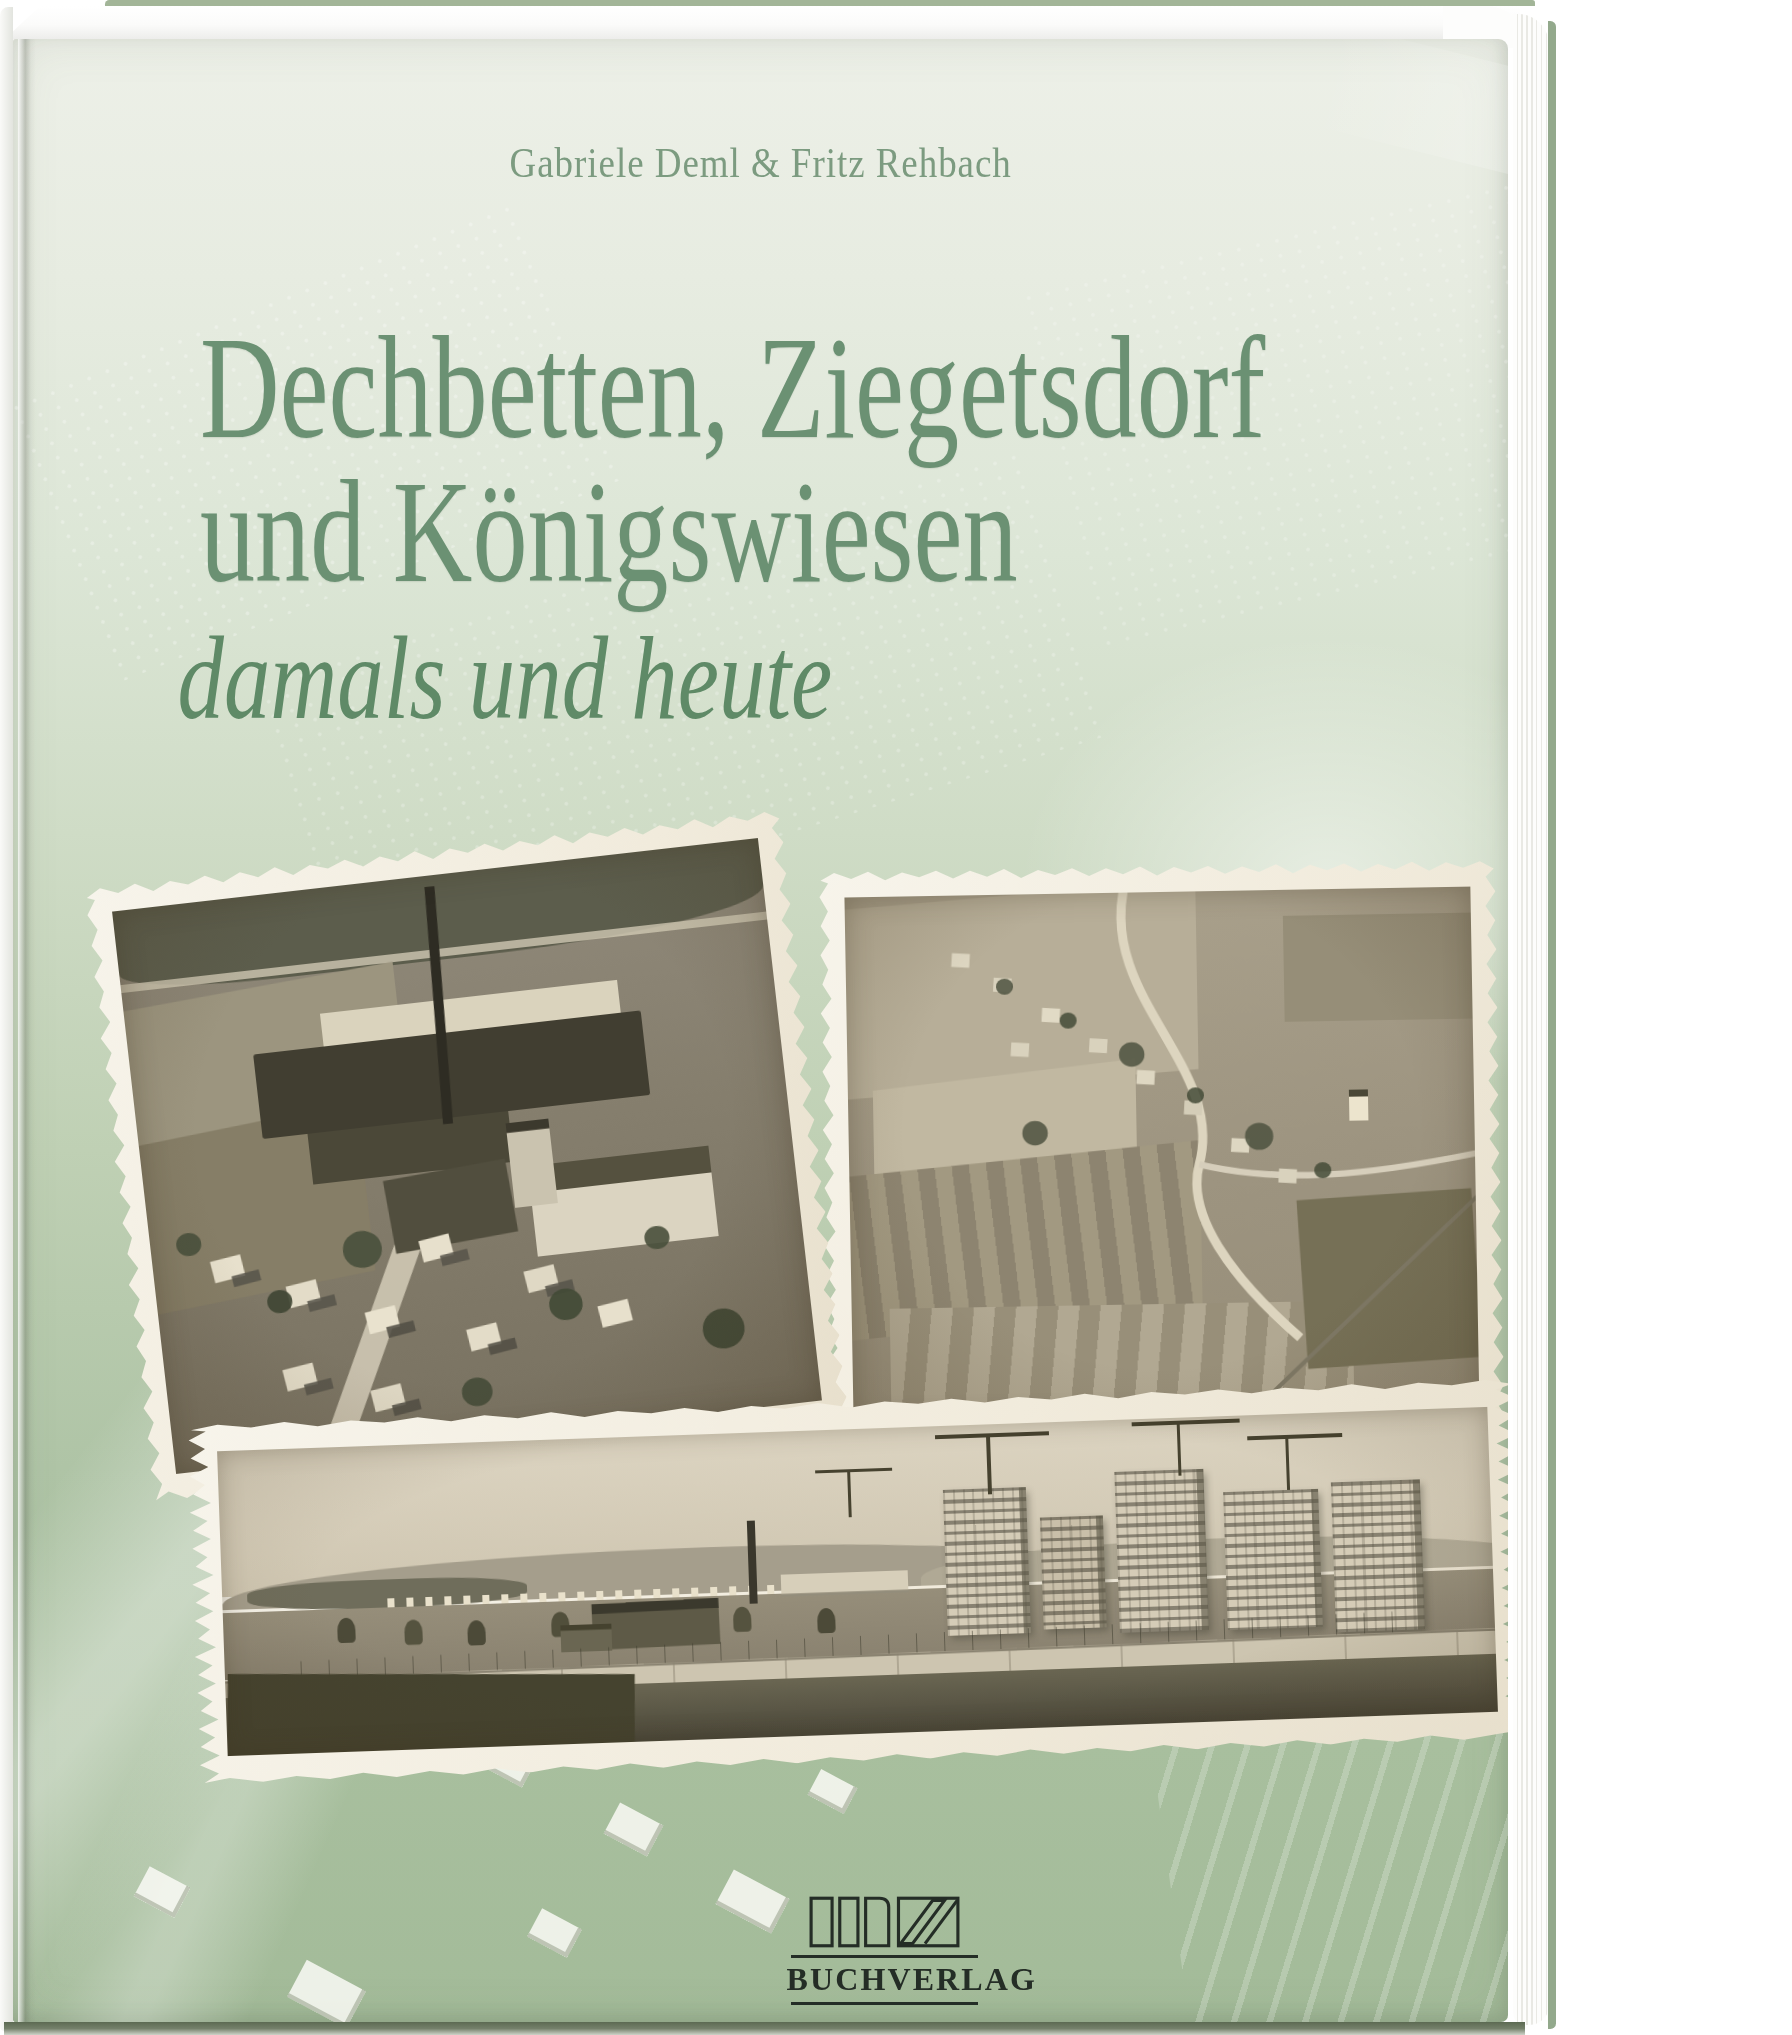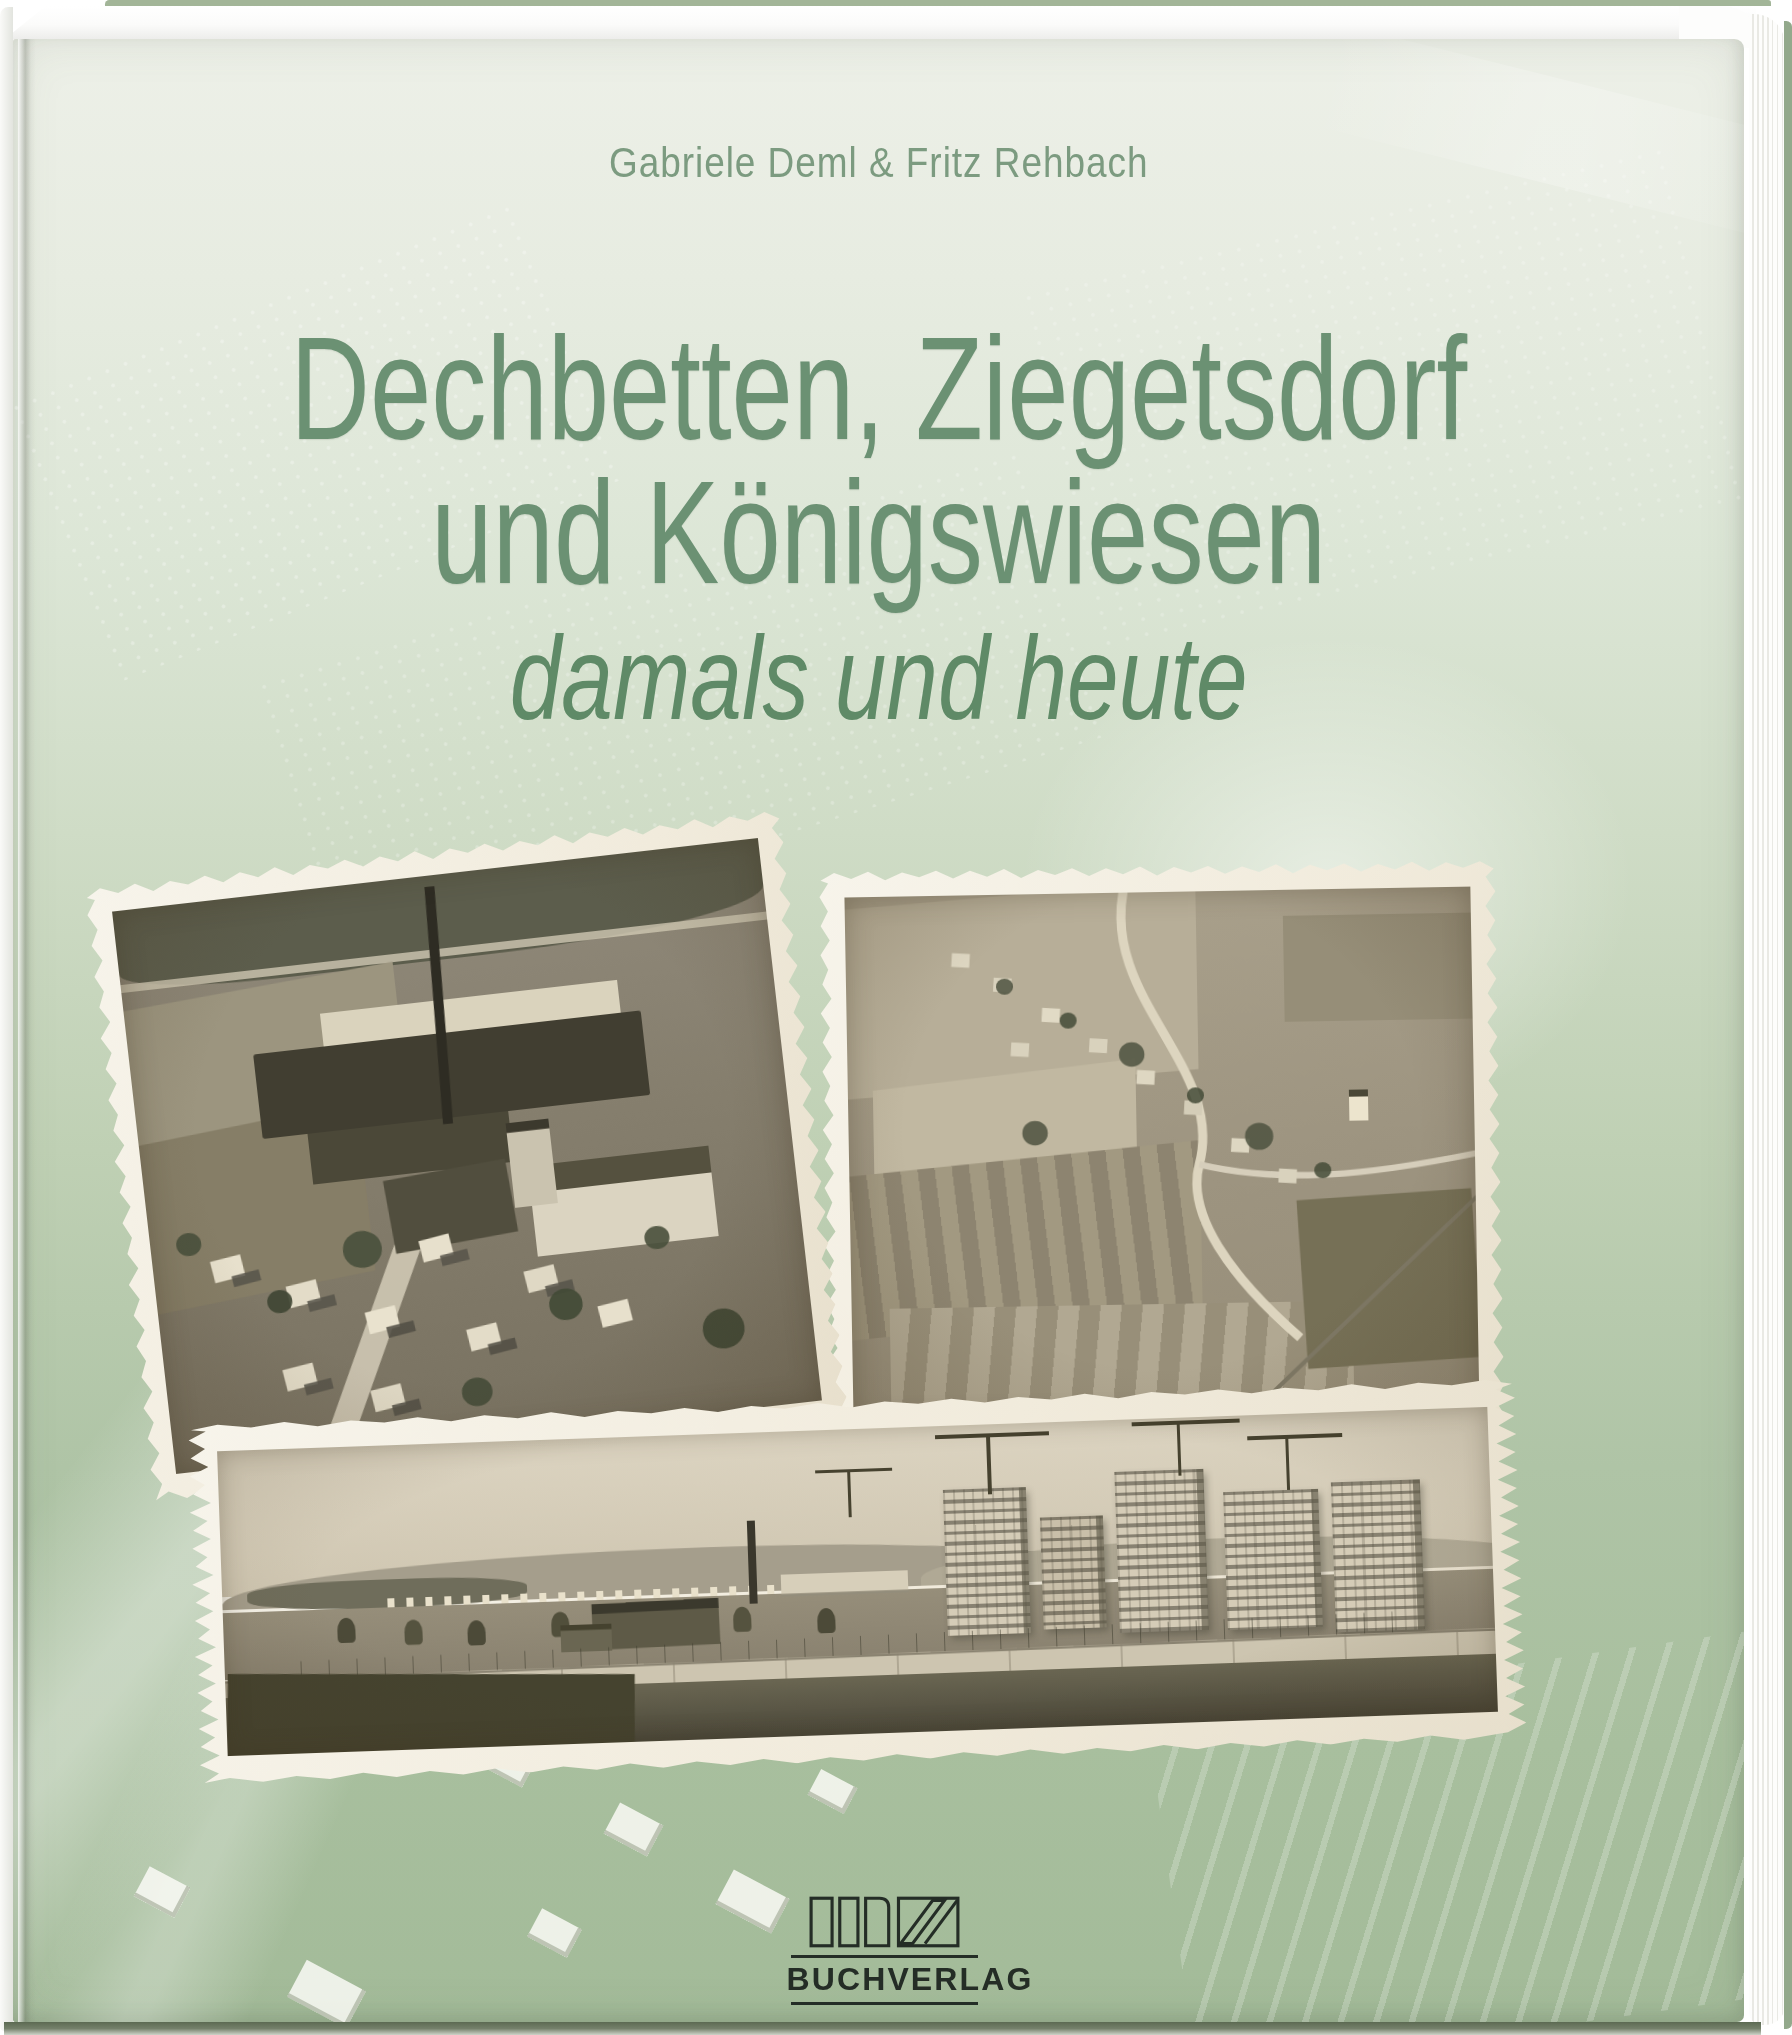--- a/index.html
+++ b/index.html
@@ -1,17 +1,17 @@
 <!DOCTYPE html>
 <html style="font-size:11.2px"><head>
 <meta charset="utf-8">
 <style>
   html,body{margin:0;padding:0;background:#ffffff;}
-  .stage{position:relative;width:1792px;height:2035px;overflow:hidden;
-         font-family:Liberation Sans, sans-serif;}
+  .stage{position:relative;width:1556px;height:2035px;overflow:hidden;
+         font-family:Liberation Serif, serif;}
 
   
   .top-sliver{position:absolute;left:105px;right:21px;top:0;height:6.3px;background:#a2b598;border-radius:4.2px 2.8px 0 0;}
   .page-top{position:absolute;left:4.2px;right:36px;top:5.6px;height:34px;
             background:linear-gradient(180deg,#ffffff 0%,#fbfbfa 55%,#ececea 100%);
             clip-path:polygon(0 100%,2.4% 0,100% 0,100% 100%);}
   .page-top-corner{position:absolute;right:29px;top:5.6px;width:84px;height:42px;background:#fdfdfc;
             border-top-right-radius:41px;}
   .page-right{position:absolute;right:7px;top:14px;width:36px;bottom:9.8px;
             background:repeating-linear-gradient(90deg,#fdfdfc 0 3.5px,#e9e9e4 3.5px 4.9px);
@@ -52,21 +52,21 @@
   .hd2{left:596px;top:1773px;width:49px;height:35px;}
   .hd3{left:708px;top:1843px;width:63px;height:39px;}
   .hd4{left:519px;top:1878px;width:45px;height:32px;}
   .hd5{left:280px;top:1934px;width:67px;height:42px;}
   .hd6{left:799px;top:1738px;width:41px;height:29px;}
   .hd7{left:126px;top:1836px;width:46px;height:34px;}
 
   
   .author{position:absolute;left:0;right:0;top:100px;text-align:center;
           font-size:42px;letter-spacing:1.1px;color:#7c9b80;transform:scaleX(.88);}
-  .titleblock{position:absolute;left:0;right:0;top:277px;text-align:center;}
+  .titleblock{position:absolute;left:0;right:0;top:277px;text-align:left;}
   .tline{font-size:147px;line-height:144px;color:#6b9173;white-space:nowrap;transform:scaleX(.75);
          text-shadow:0 1.4px 1.4px rgba(90,110,90,.15);}
   .subtitle{margin-top:11.2px;font-style:italic;font-size:119px;line-height:126px;color:#5f8a67;
          white-space:nowrap;transform:scaleX(.78);}
 
   
   .photo{position:absolute;background:linear-gradient(120deg,#f7f4eb 0%,#f1ebdc 55%,#e7dfcc 100%);
          clip-path:polygon(0.5% 1.7%,2.5% 0.4%,5% 1.5%,7.5% 0.3%,10% 1.8%,12.5% 0.5%,15% 1.4%,17.5% 0.3%,20% 1.7%,22.5% 0.4%,25% 1.5%,27.5% 0.2%,30% 1.8%,32.5% 0.5%,35% 1.4%,37.5% 0.3%,40% 1.7%,42.5% 0.4%,45% 1.5%,47.5% 0.2%,50% 1.8%,52.5% 0.4%,55% 1.4%,57.5% 0.3%,60% 1.7%,62.5% 0.5%,65% 1.5%,67.5% 0.2%,70% 1.8%,72.5% 0.4%,75% 1.4%,77.5% 0.3%,80% 1.7%,82.5% 0.5%,85% 1.5%,87.5% 0.2%,90% 1.8%,92.5% 0.4%,95% 1.4%,97.5% 0.3%,99.5% 1.6%,98.3% 3%,99.7% 5.5%,98.2% 8%,99.6% 10.5%,98.4% 13%,99.7% 15.5%,98.2% 18%,99.6% 20.5%,98.3% 23%,99.7% 25.5%,98.2% 28%,99.6% 30.5%,98.4% 33%,99.7% 35.5%,98.2% 38%,99.6% 40.5%,98.3% 43%,99.7% 45.5%,98.2% 48%,99.6% 50.5%,98.4% 53%,99.7% 55.5%,98.2% 58%,99.6% 60.5%,98.3% 63%,99.7% 65.5%,98.2% 68%,99.6% 70.5%,98.4% 73%,99.7% 75.5%,98.2% 78%,99.6% 80.5%,98.3% 83%,99.7% 85.5%,98.2% 88%,99.6% 90.5%,98.4% 93%,99.7% 95.5%,98.3% 98%,97.5% 98.4%,95% 99.7%,92.5% 98.2%,90% 99.6%,87.5% 98.4%,85% 99.7%,82.5% 98.2%,80% 99.6%,77.5% 98.3%,75% 99.7%,72.5% 98.2%,70% 99.6%,67.5% 98.4%,65% 99.7%,62.5% 98.2%,60% 99.6%,57.5% 98.3%,55% 99.7%,52.5% 98.2%,50% 99.6%,47.5% 98.4%,45% 99.7%,42.5% 98.2%,40% 99.6%,37.5% 98.3%,35% 99.7%,32.5% 98.2%,30% 99.6%,27.5% 98.4%,25% 99.7%,22.5% 98.2%,20% 99.6%,17.5% 98.3%,15% 99.7%,12.5% 98.2%,10% 99.6%,7.5% 98.4%,5% 99.7%,2.5% 98.3%,0.6% 99.5%,1.7% 97%,0.3% 94.5%,1.8% 92%,0.4% 89.5%,1.5% 87%,0.3% 84.5%,1.8% 82%,0.5% 79.5%,1.4% 77%,0.3% 74.5%,1.7% 72%,0.4% 69.5%,1.5% 67%,0.2% 64.5%,1.8% 62%,0.5% 59.5%,1.4% 57%,0.3% 54.5%,1.7% 52%,0.4% 49.5%,1.5% 47%,0.2% 44.5%,1.8% 42%,0.5% 39.5%,1.4% 37%,0.3% 34.5%,1.7% 32%,0.4% 29.5%,1.5% 27%,0.2% 24.5%,1.8% 22%,0.5% 19.5%,1.4% 17%,0.3% 14.5%,1.7% 12%,0.4% 9.5%,1.5% 7%,0.3% 4.5%,1.6% 2.2%);}
   .ph-inner{position:absolute;inset:27px;overflow:hidden;}
   .ph-inner::after{content:"";position:absolute;inset:0;

